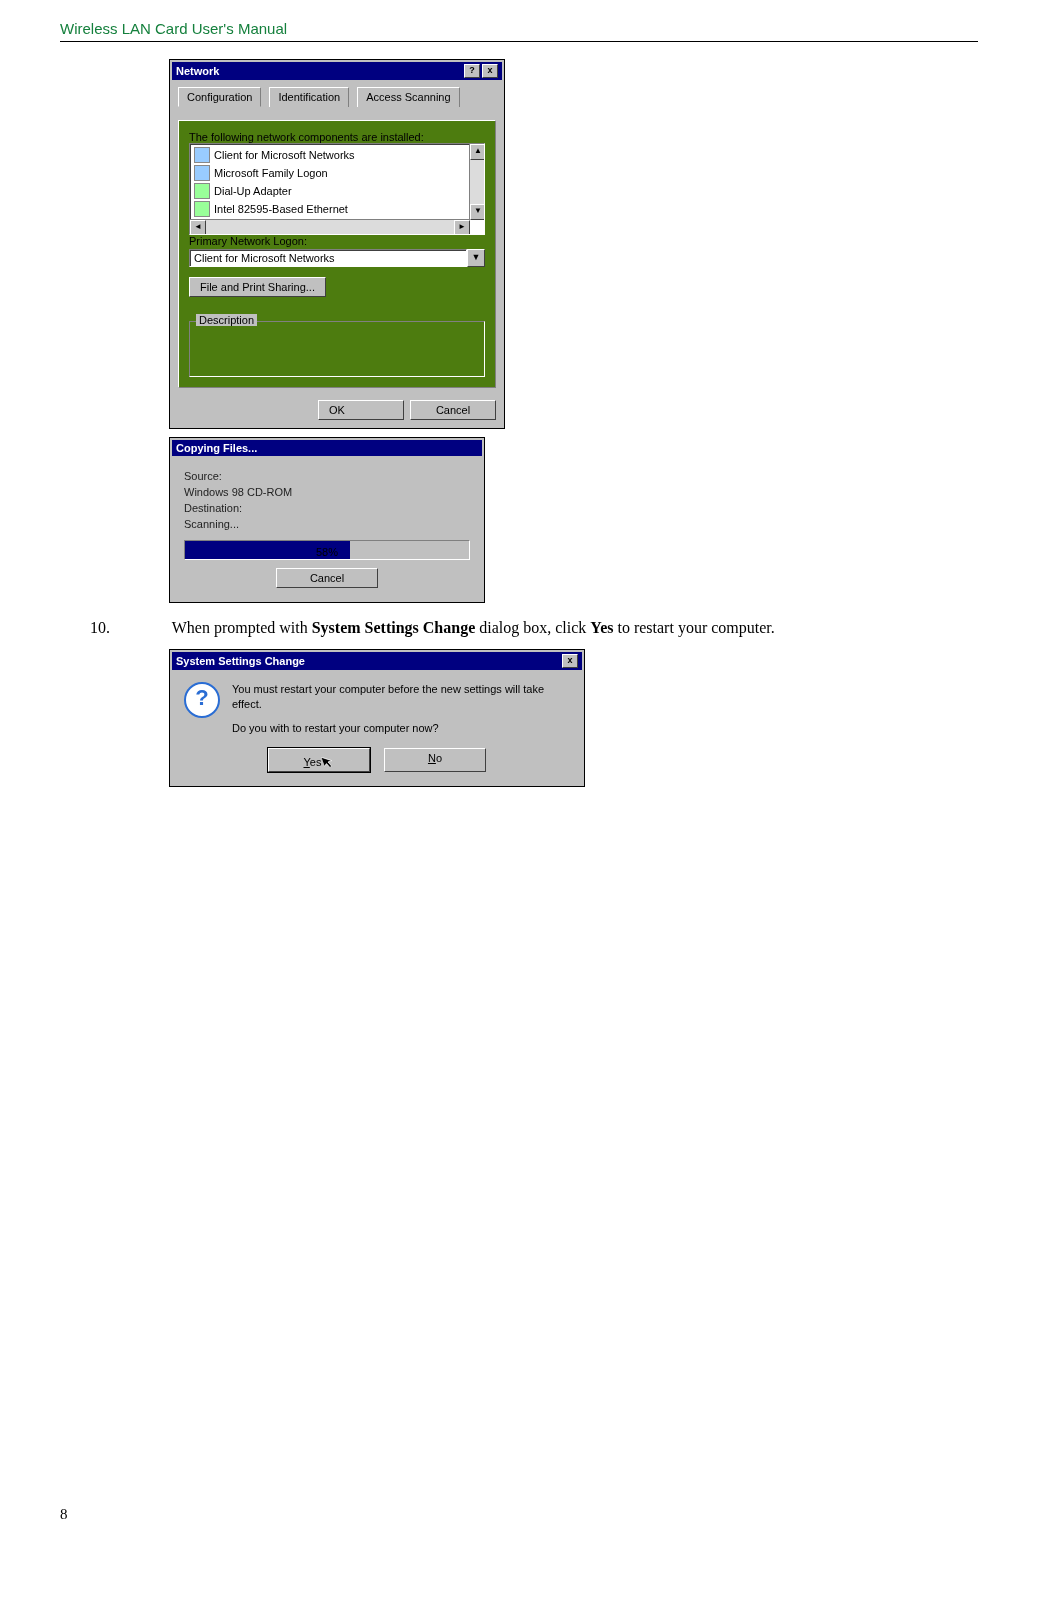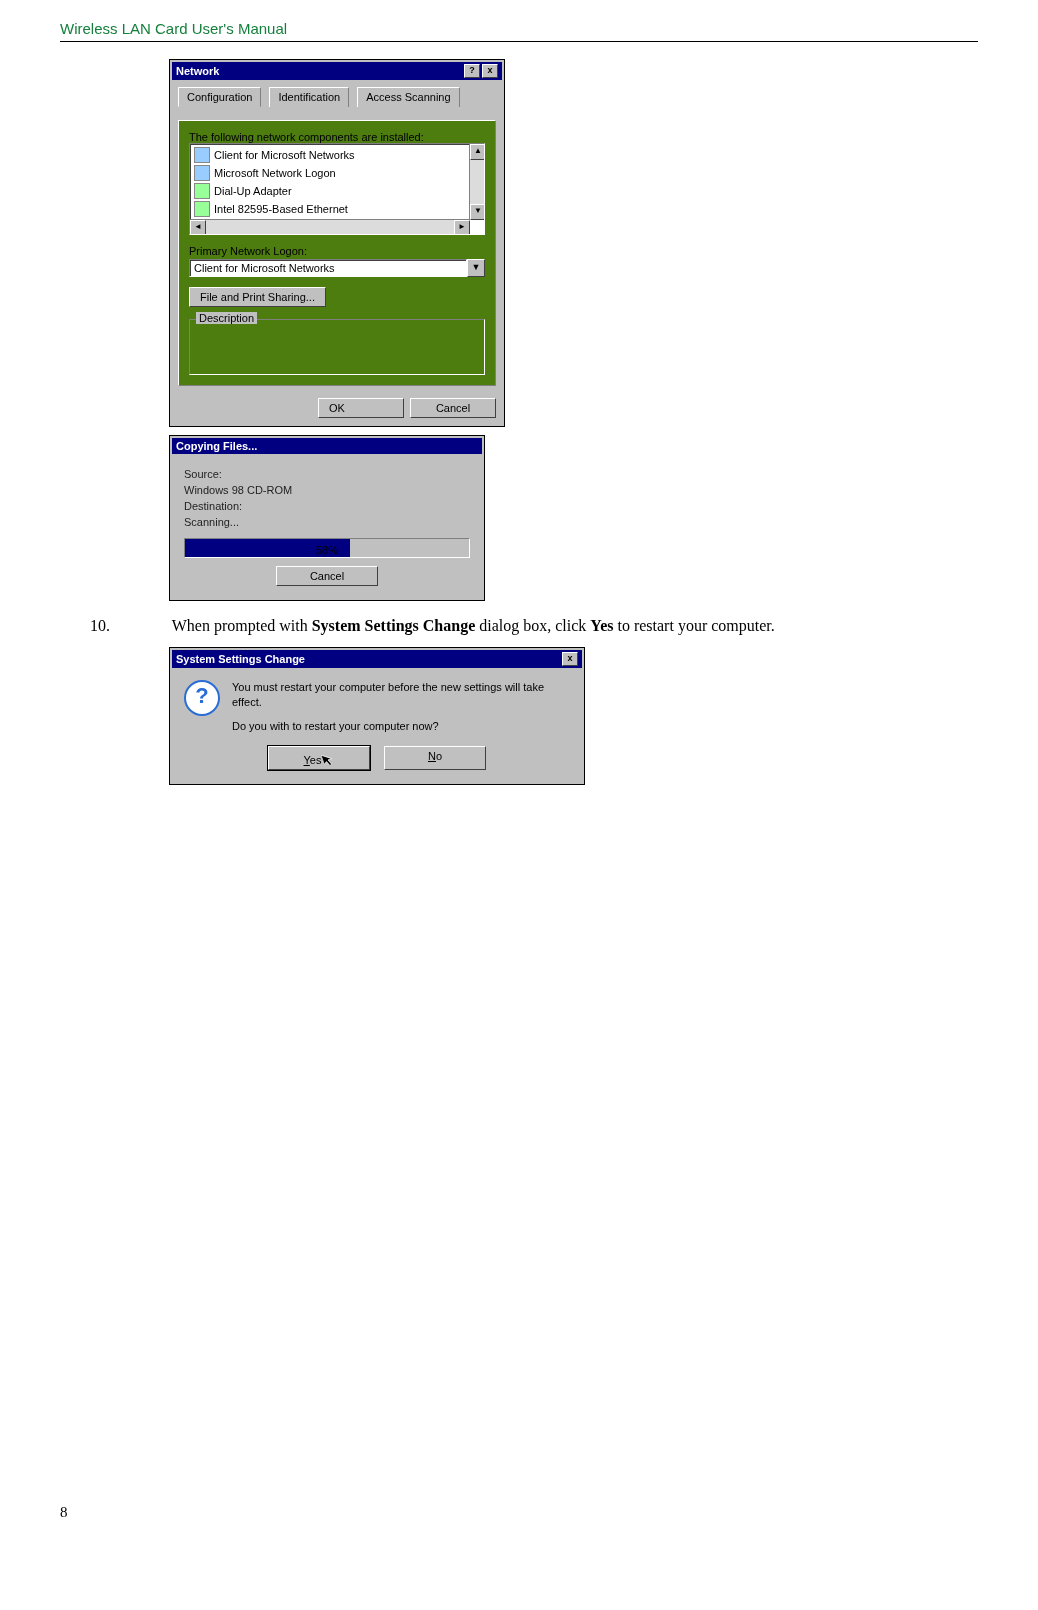--- a/index.html
+++ b/index.html
@@ -79,21 +79,21 @@
   .btn3d.disabled { color:#808080; text-shadow:1px 1px 0 #fff; }
   .sunken {
     background:#fff;
     border:1px solid #808080;
     border-right-color:#fff; border-bottom-color:#fff;
     box-shadow: inset 1px 1px 0 #404040;
   }
   .groupbox {
     border:1px solid #808080;
     border-right-color:#fff; border-bottom-color:#fff;
-    padding:6px; margin-top:12px;
+    padding:6px; margin-top:24px;
     position:relative;
   }
   .groupbox > .gtitle{
     position:absolute; top:-8px; left:6px;
     background:#c0c0c0; padding:0 3px;
   }
 
   
   .dlg-network { width: 330px; }
   .tabstrip {
@@ -220,21 +220,21 @@
       <div class="tabbody">
         <div>The following network components are installed:</div>
         <div class="sunken listbox">
           <div class="items">
             <div class="listitem">
                 <span class="ico net"></span>
                 <span>Client for Microsoft Networks</span>
               </div>
             <div class="listitem">
                 <span class="ico net"></span>
-                <span>Microsoft Network Logon</span>
+                <span>Microsoft Family Logon</span>
               </div>
             <div class="listitem">
                 <span class="ico adapter"></span>
                 <span>Dial-Up Adapter</span>
               </div>
             <div class="listitem">
                 <span class="ico adapter"></span>
                 <span>Intel 82595-Based Ethernet</span>
               </div>
             <div class="listitem">
@@ -246,21 +246,21 @@
             <div class="sbtn">▲</div>
             <div class="sbtn">▼</div>
           </div>
           <div class="scrollbar-h">
             <div class="sbtn">◄</div>
             <div class="sbtn">►</div>
           </div>
         </div>
 
 
-        <div style="margin-top:10px">Primary Network Logon:</div>
+        <div style="">Primary Network Logon:</div>
         <div class="combo">
           <div class="sunken val">Client for Microsoft Networks</div>
           <div class="drop">▼</div>
         </div>
 
         <div style="margin-top:10px">
           <span class="btn3d" style="display:inline-block">File and Print Sharing...</span>
         </div>
 
         <div class="groupbox">

